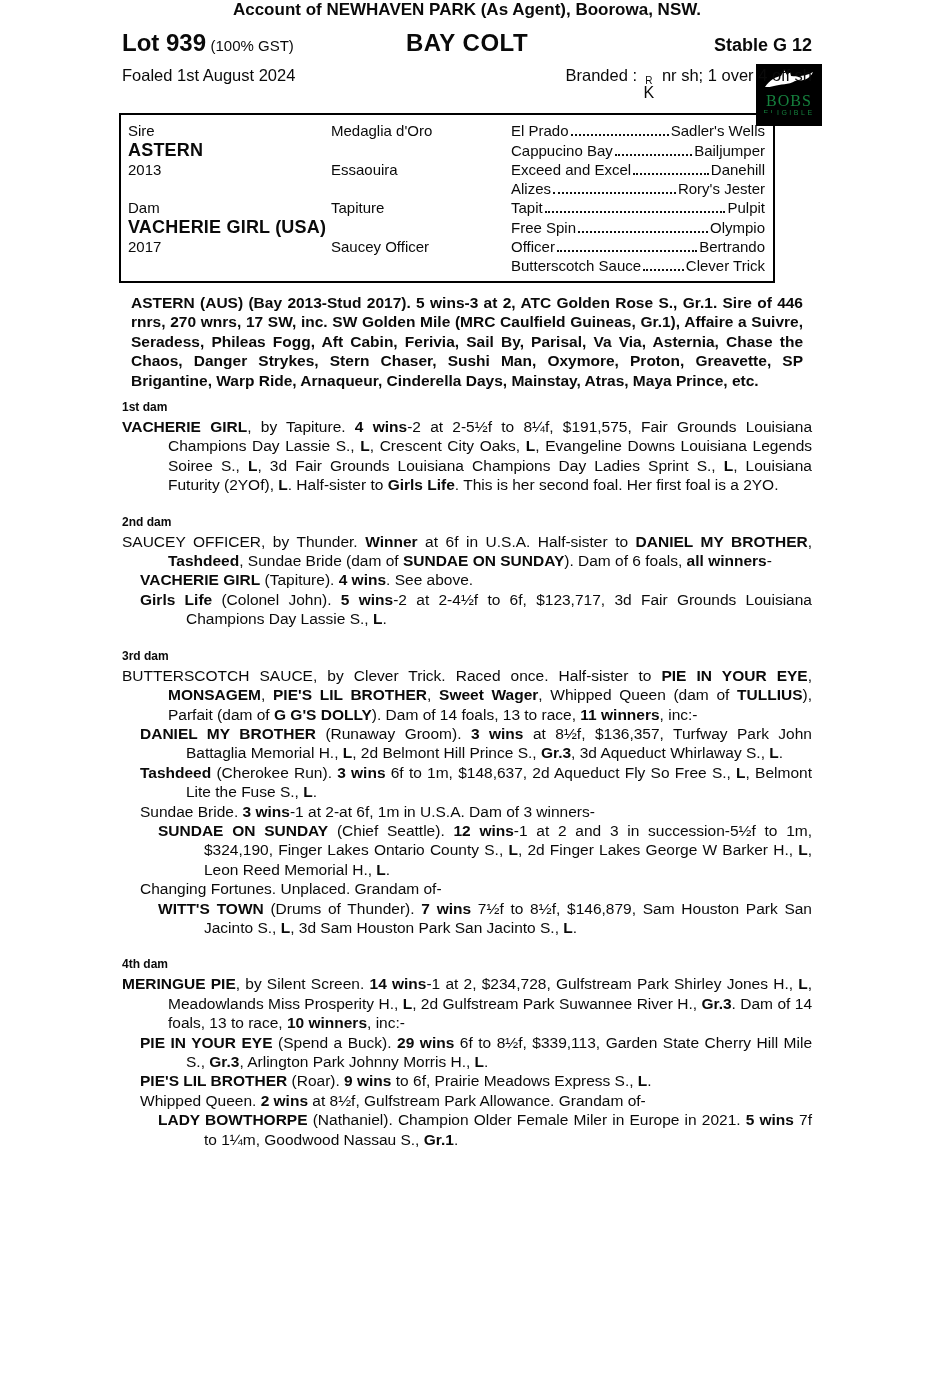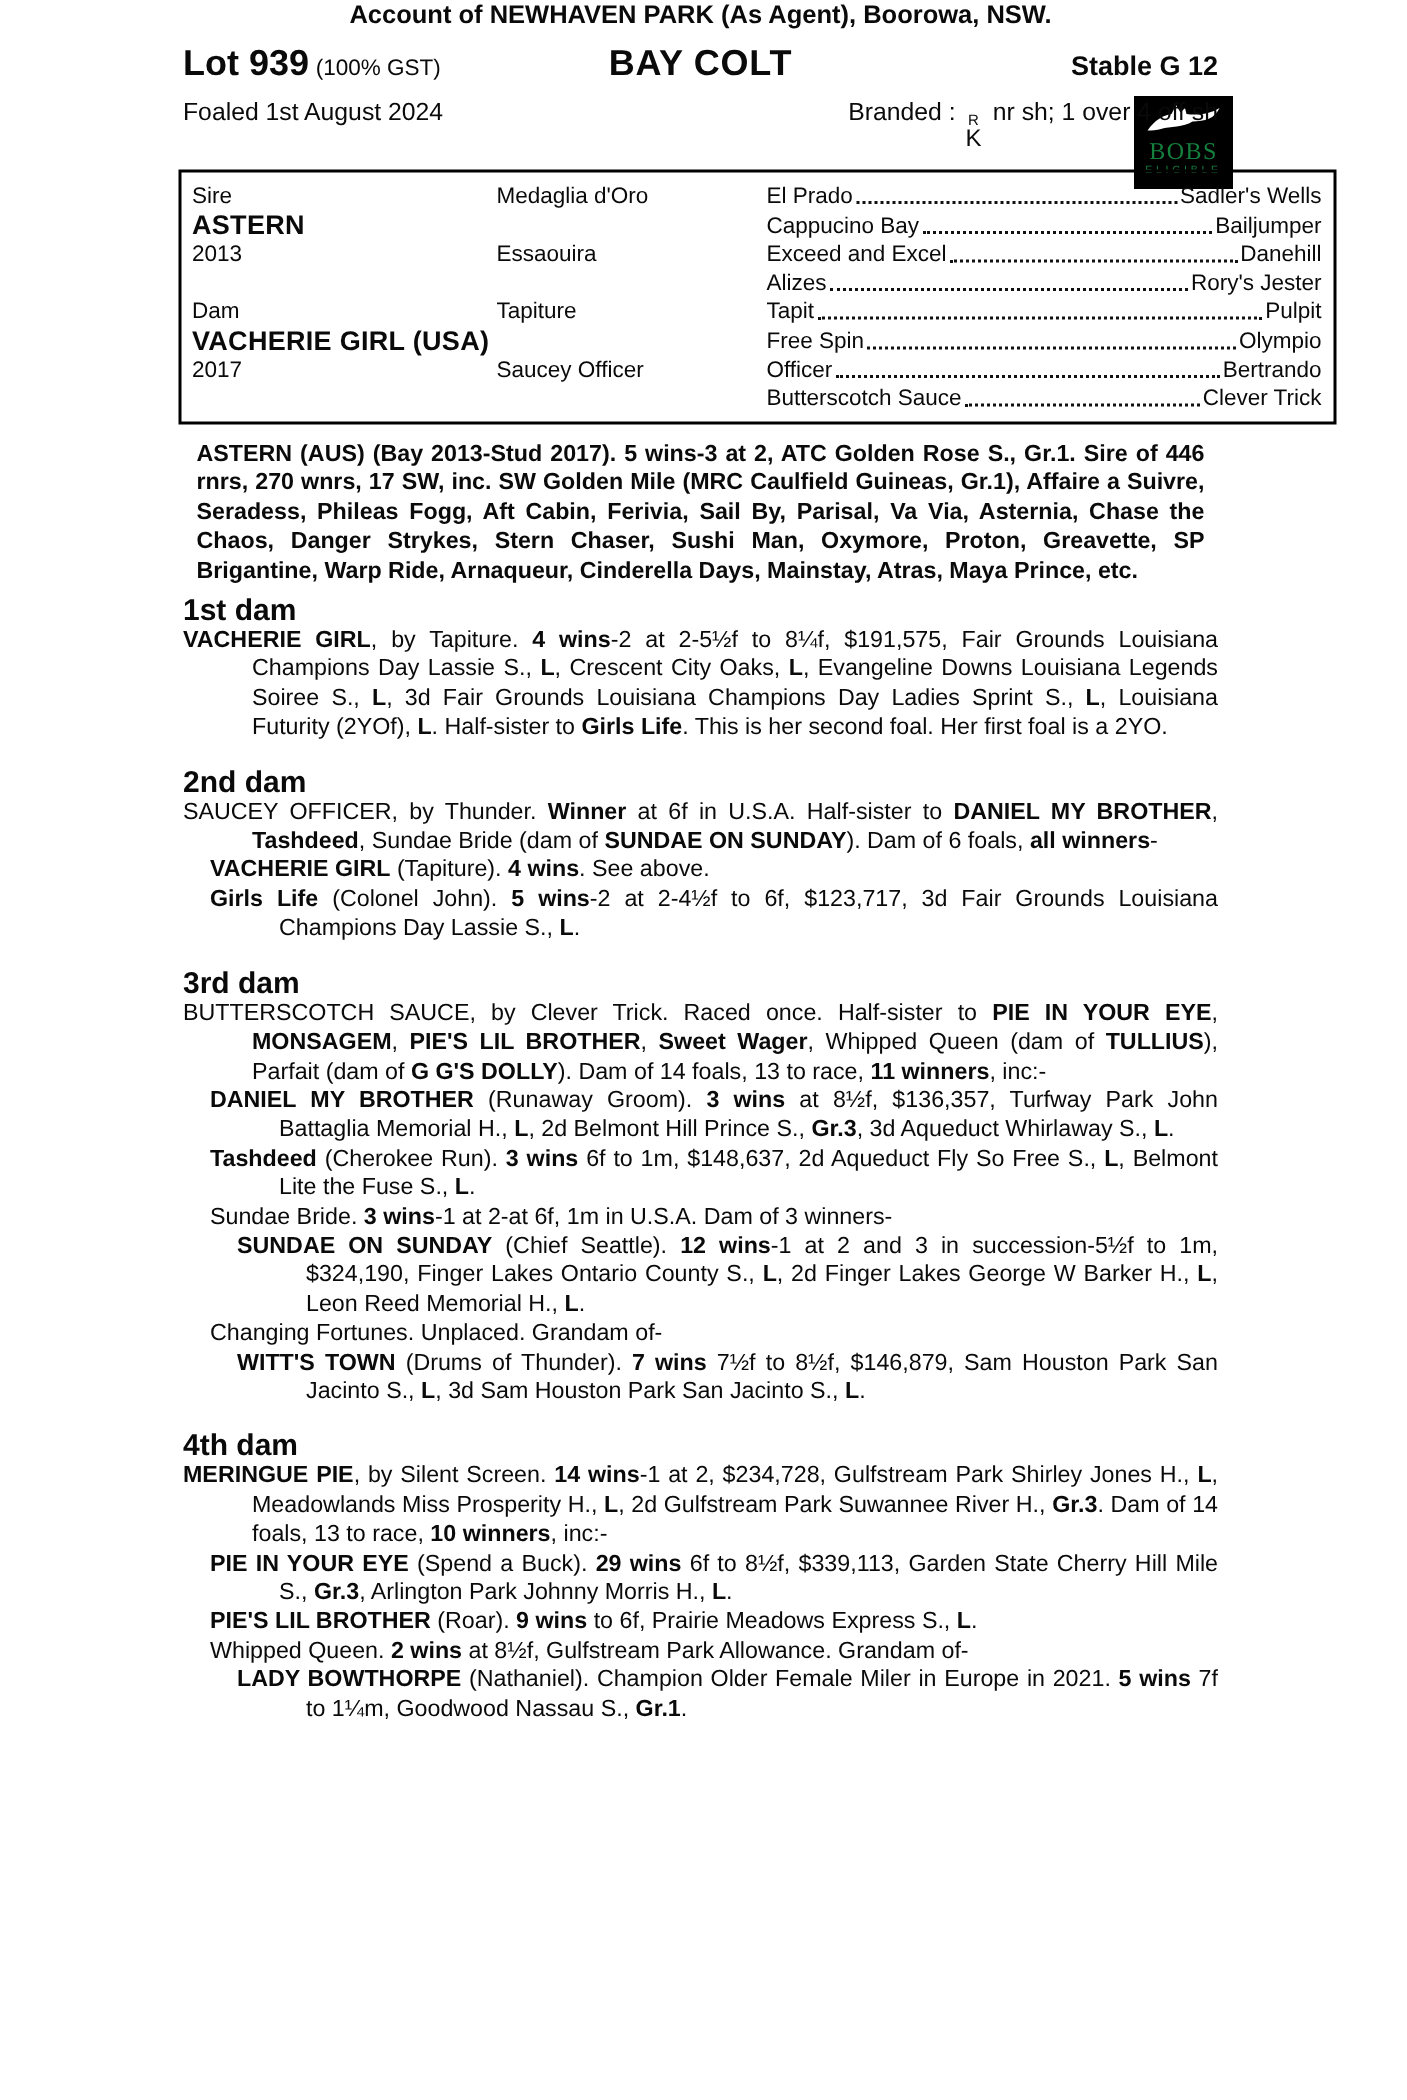--- a/index.html
+++ b/index.html
@@ -29,36 +29,36 @@
   .stable { font-size:18px; font-weight:bold; justify-self:end; }
 
   .foal-row { display:flex; justify-content:space-between; align-items:baseline; margin-top:8px; font-size:16.5px; line-height:20px; }
   .brand { display:inline-flex; flex-direction:column; align-items:center; vertical-align:-3px; line-height:1; margin:0 3px 0 2px; }
   .brand-top { font-size:10px; line-height:9px; }
   .brand-main { font-size:16px; line-height:15px; }
 
   
   .ped-table {
     margin-top:13px; border:2px solid #000; box-sizing:border-box;
-    width:772px; margin-left:-3px; height:170px; padding:6px 8px 6px 7px;
+    width:656px; margin-left:-3px; height:170px; padding:6px 8px 6px 7px;
     display:grid; grid-template-columns:203px 180px 1fr; grid-template-rows:repeat(8,1fr);
     font-size:15px; align-items:center;
   }
   .ped-table .cell { white-space:nowrap; }
   .ped-name { font-size:18px; font-weight:bold; letter-spacing:0.2px; }
   .c1 { grid-column:1; } .c2 { grid-column:2; } .c3 { grid-column:3;text-align:center; }
   .r1{grid-row:1} .r2{grid-row:2} .r3{grid-row:3} .r4{grid-row:4}
   .r5{grid-row:5} .r6{grid-row:6} .r7{grid-row:7} .r8{grid-row:8}
   .ped-leader { display:flex; align-items:flex-end; width:100%; }
   .ped-leader span { white-space:nowrap; }
   .dots { flex:1 1 auto; min-width:8px; border-bottom:2px dotted #111; margin:0 2px 3px 2px; }
 
   
   .sire-para { margin-top:10px; padding:0 9px; font-weight:bold; text-align:justify; font-size:15.5px; line-height:19.4px; }
-  .section-heading { font-weight:bold; font-size:20px; line-height:20px; margin-top:17px; }
+  .section-heading { font-weight:bold; font-size:12px; line-height:20px; margin-top:17px; }
   .section-heading.tight { margin-top:7px; }
   .para { text-align:justify; font-size:15.5px; line-height:19.4px; margin:0; }
   .para b { font-weight:bold; }
   .lvl0 { padding-left:46px; text-indent:-46px; }
   .lvl1 { padding-left:64px; text-indent:-46px; }
   .lvl2 { padding-left:82px; text-indent:-46px; }
 </style>
 </head>
 <body>
 

